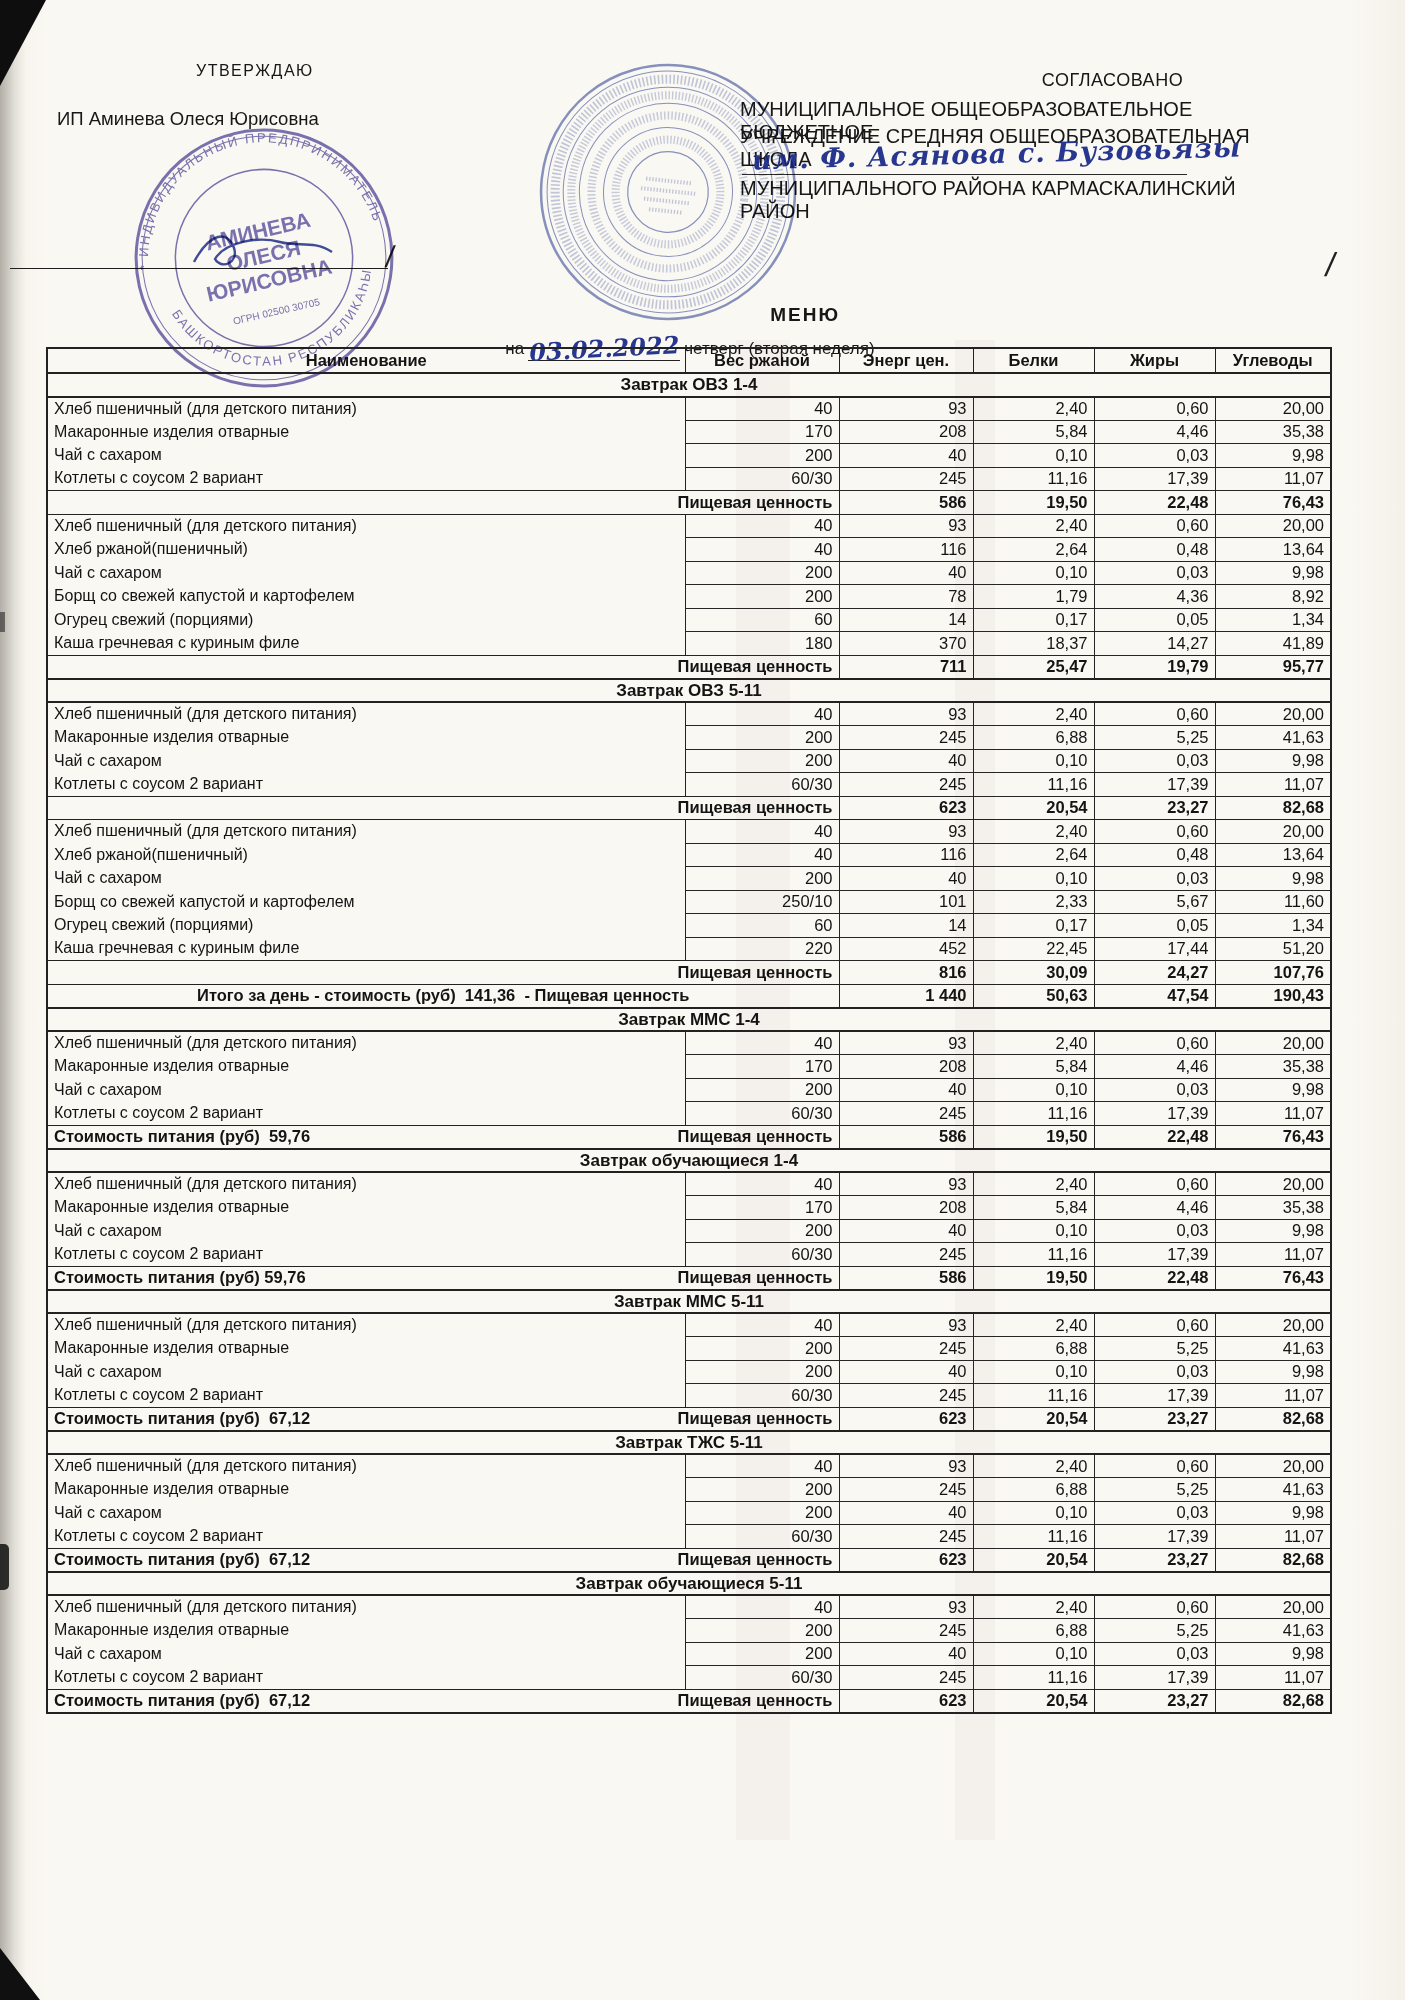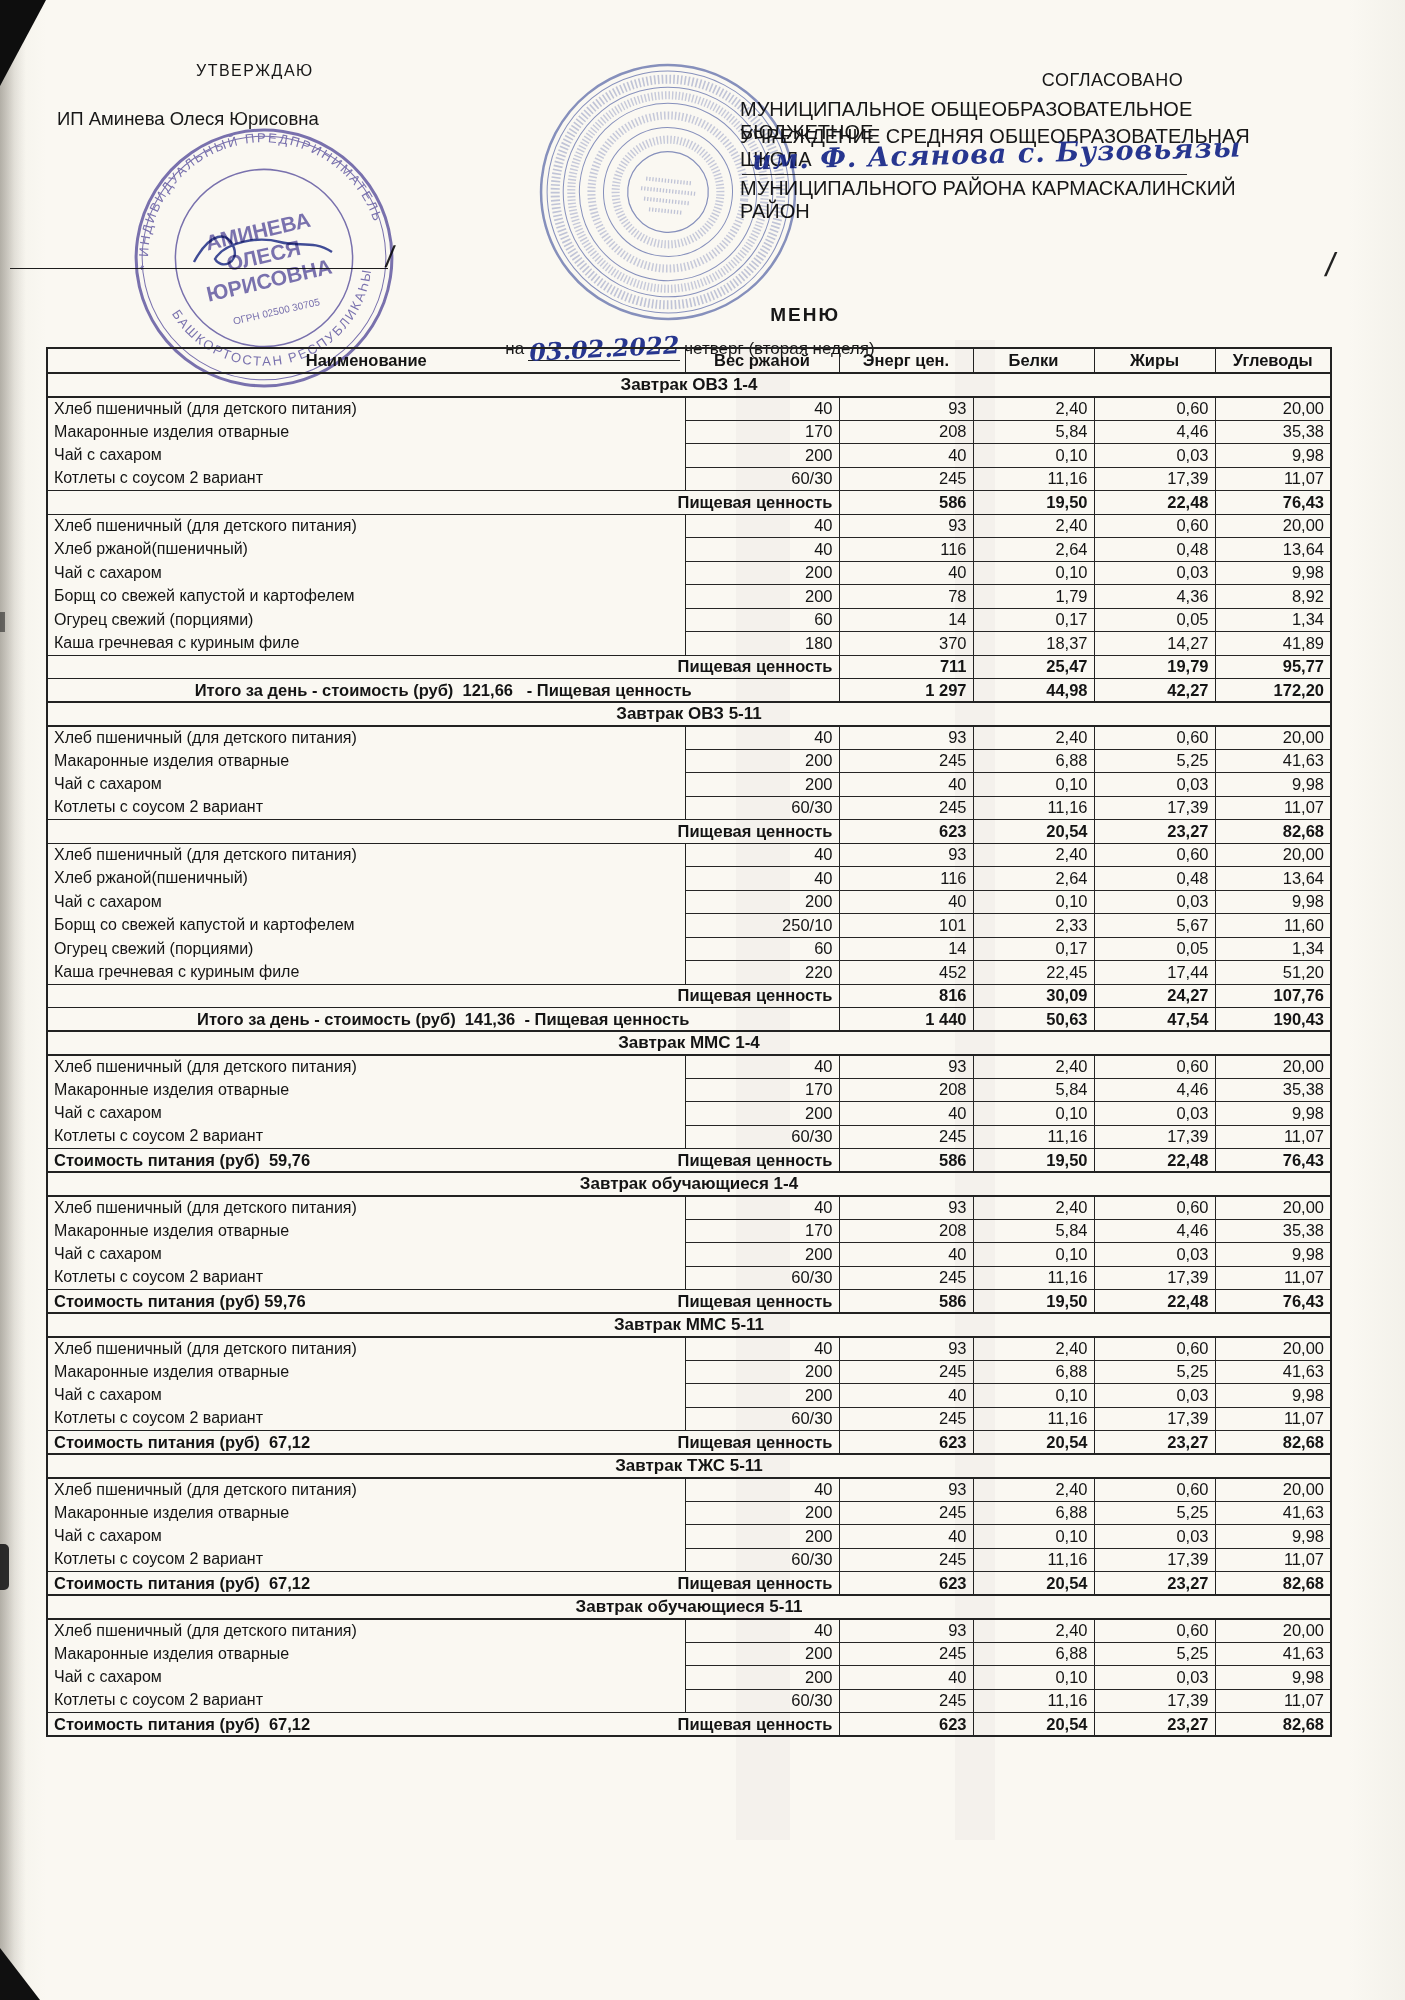--- a/index.html
+++ b/index.html
@@ -256,27 +256,20 @@
           <td class="num">14,27</td>
           <td class="num">41,89</td>
         </tr>
         <tr class="total-row">
           <td class="lab right" colspan="2">Пищевая ценность</td>
           <td class="num">711</td>
           <td class="num">25,47</td>
           <td class="num">19,79</td>
           <td class="num">95,77</td>
         </tr>
-        <tr class="grand-row">
-          <td class="lab center" colspan="2">Итого за день - стоимость (руб)&nbsp; 121,66&nbsp;&nbsp;&nbsp;- Пищевая ценность</td>
-          <td class="num">1&nbsp;297</td>
-          <td class="num">44,98</td>
-          <td class="num">42,27</td>
-          <td class="num">172,20</td>
-        </tr>
         <tr class="section-row">
           <td colspan="6">Завтрак ОВЗ 5-11</td>
         </tr>
         <tr class="dish-row">
           <td class="name">Хлеб пшеничный (для детского питания)</td>
           <td class="num">40</td>
           <td class="num">93</td>
           <td class="num">2,40</td>
           <td class="num">0,60</td>
           <td class="num">20,00</td>

